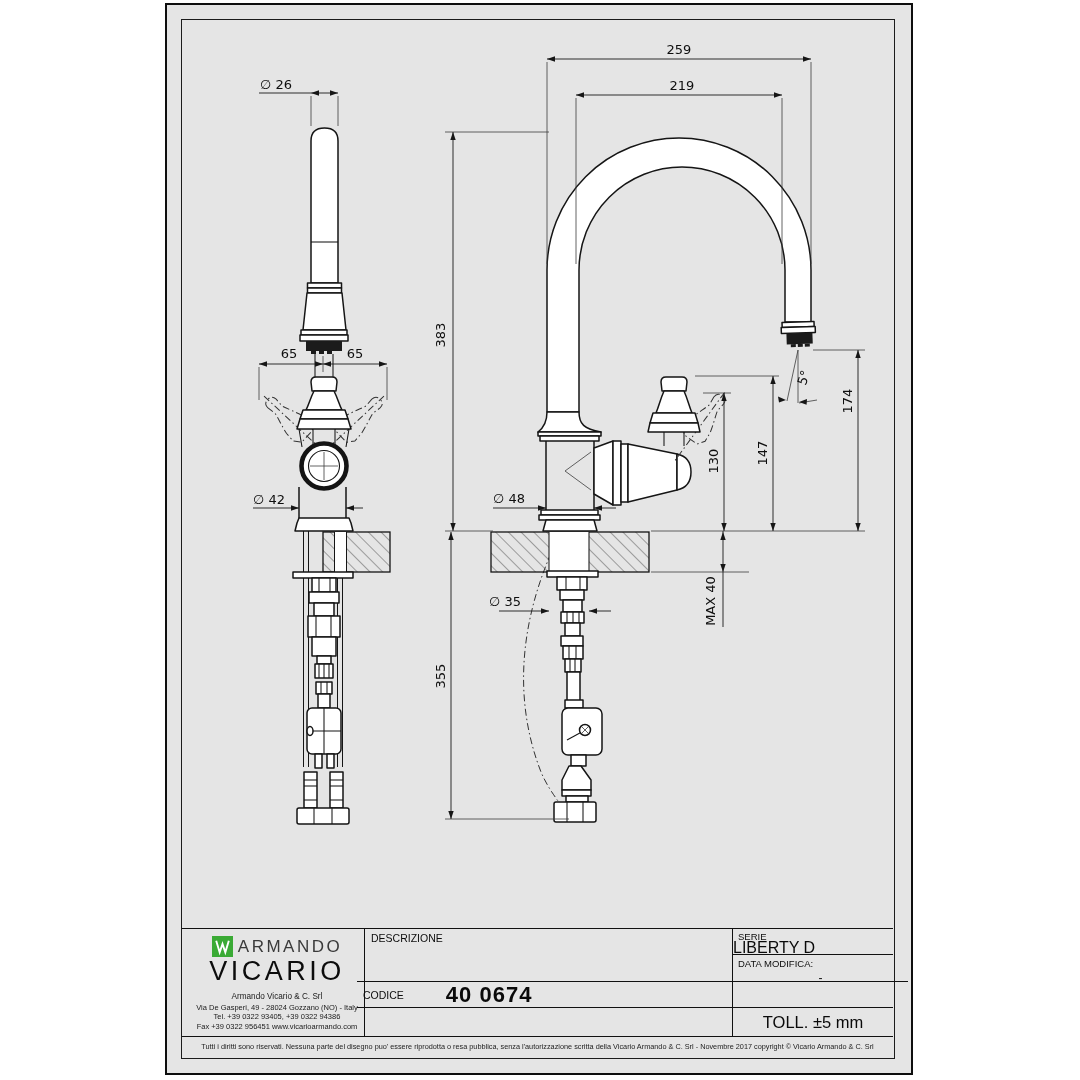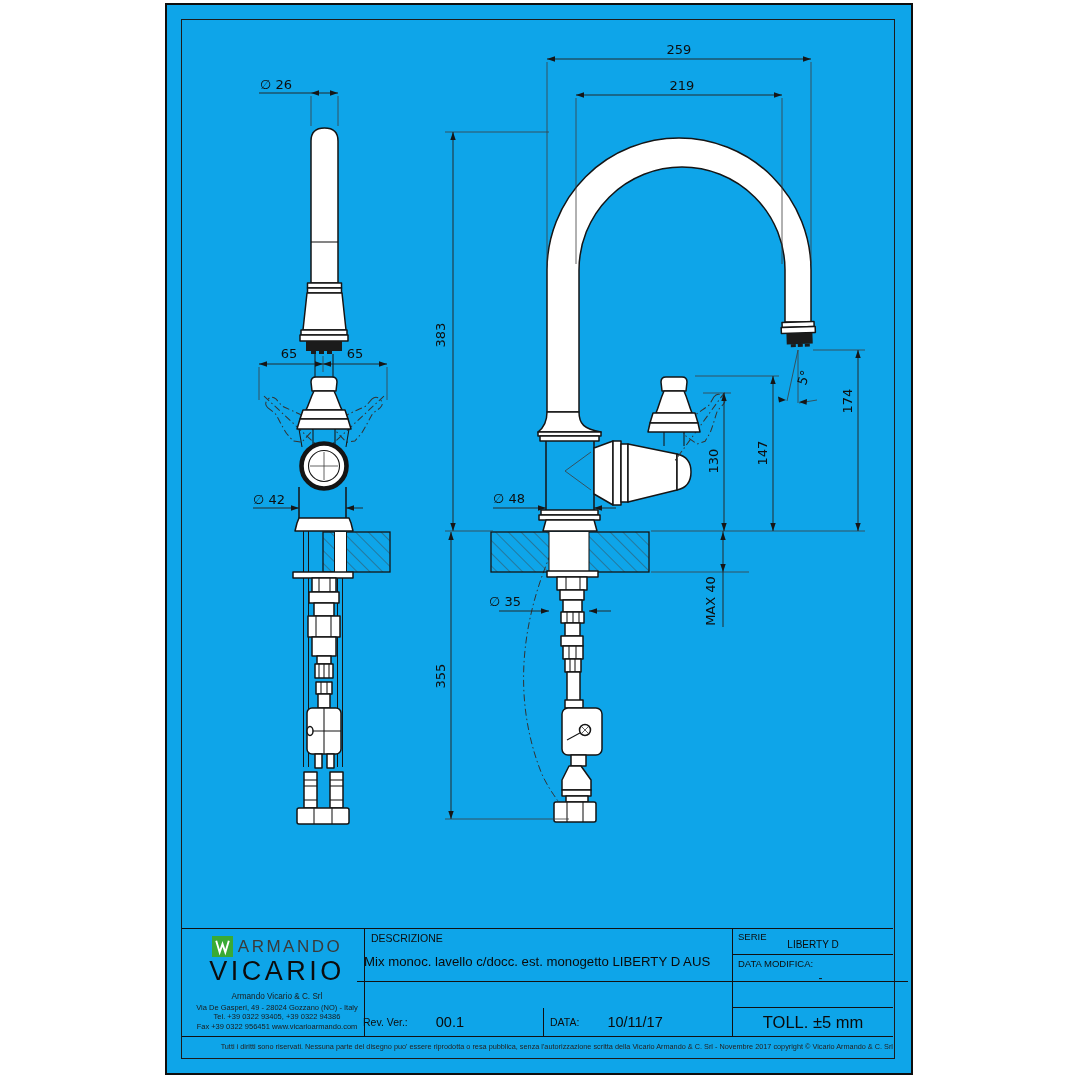--- a/index.html
+++ b/index.html
@@ -1,19 +1,19 @@
 <!DOCTYPE html>
 <html><head>
 <meta charset="utf-8">
 <style>
   html,body{margin:0;padding:0;background:#ffffff;width:1080px;height:1080px;
     font-family:"Liberation Sans",sans-serif;color:#111;}
   #stage{position:relative;width:1080px;height:1080px;background:#fff;overflow:hidden;}
   .sheet{position:absolute;left:165px;top:3px;width:748px;height:1072px;
-    border:2.5px solid #0e0e0e;background:#0ea5e9;box-sizing:border-box;}
+    border:2.5px solid #0e0e0e;background:#e5e5e5;box-sizing:border-box;}
   .inner{position:absolute;left:14px;top:14px;width:714px;height:1040px;
     border:1.4px solid #1c1c1c;box-sizing:border-box;}
   .drawing-svg{position:absolute;left:0;top:0;}
   
   .tb{position:absolute;left:0;top:908px;width:711px;height:129px;border-top:1.4px solid #111;}
   .cell{position:absolute;box-sizing:border-box;}
   .b-r{border-right:1.3px solid #111;} .b-b{border-bottom:1.3px solid #111;}
   .b-l{border-left:1.3px solid #111;} .b-t{border-top:1.3px solid #111;}
   .lbl{font-size:10.5px;color:#0d0d0d;}
   .lbl-sm{font-size:9.5px;color:#0d0d0d;}
@@ -25,21 +25,21 @@
   .addr .co{font-size:8.2px;}
   .descr-cell .val{font-size:13.2px;margin:10px 0 0 7px;color:#0a0a0a;}
   .descr-cell .lbl{display:block;margin:3px 0 0 6px;padding-left:8px;}
   .codice-cell{display:flex;align-items:center;}
   .codice-cell .lbl{margin-left:6px;}
   .codice-big{font-size:22px;font-weight:600;margin-left:42px;letter-spacing:1px;color:#0a0a0a;}
   .rev-cell,.data-cell{display:flex;align-items:center;}
   .rev-cell .lbl,.data-cell .lbl{margin-left:6px;}
   .midval{font-size:14.5px;margin-left:28px;color:#0a0a0a;}
   .serie-cell .lbl-sm{display:block;margin:2px 0 0 5px;}
-  .serie-val{display:block;text-align:center;font-size:10px;margin-top:-3px;color:#0a0a0a;}
+  .serie-val{display:block;text-align:left;font-size:16px;margin-top:-3px;color:#0a0a0a;}
   .datamod-cell .lbl-sm{display:block;margin:3px 0 0 5px;}
   .datamod-val{display:block;text-align:center;font-size:12px;margin-top:2px;}
   .toll-cell{display:flex;align-items:center;justify-content:center;font-size:16.5px;color:#0a0a0a;}
   .disc-cell{font-size:7.3px;text-align:center;line-height:20px;white-space:nowrap;overflow:hidden;color:#222;}
   
   .o{stroke:#151515;stroke-width:1.5px;fill:none;stroke-linejoin:round;}
   .of{stroke:#151515;stroke-width:1.5px;fill:#fff;stroke-linejoin:round;}
   .o2{stroke:#151515;stroke-width:1.05px;fill:none;}
   .t{stroke:#3c3c3c;stroke-width:0.8px;fill:none;}
   .d{stroke:#242424;stroke-width:0.95px;fill:none;}
@@ -365,48 +365,43 @@
           <div class="addr">
             <div class="co">Armando Vicario &amp; C. Srl</div>
             <div>Via De Gasperi, 49 - 28024 Gozzano (NO) - Italy</div>
             <div>Tel. +39 0322 93405, +39 0322 94386</div>
             <div>Fax +39 0322 956451 www.vicarioarmando.com</div>
           </div>
         </div>
 
         <div class="cell descr-cell b-b" style="left:175px;top:0;width:375px;height:53px;">
           <span class="lbl">DESCRIZIONE</span>
-          <div class="val">Mix monoc. lavello c/docc. est. monogetto LIBERTY D AUS</div>
-        </div>
-
-
-        <div class="cell rev-cell b-r" style="left:175px;top:79px;width:187px;height:28px;">
-          <span class="lbl">Rev. Ver.:</span>
-          <span class="midval">00.1</span>
-        </div>
-
-        <div class="cell data-cell" style="left:362px;top:79px;width:188px;height:28px;">
-          <span class="lbl">DATA:</span>
-          <span class="midval">10/11/17</span>
-        </div>
+        </div>
+
+        <div class="cell codice-cell b-b" style="left:175px;top:53px;width:375px;height:26px;">
+          <span class="lbl">CODICE</span>
+          <span class="codice-big">40 0674</span>
+        </div>
+
+
 
         <div class="cell serie-cell b-l b-b" style="left:550px;top:0;width:161px;height:26px;">
           <span class="lbl-sm">SERIE</span>
           <span class="serie-val">LIBERTY D</span>
         </div>
 
         <div class="cell datamod-cell b-l b-b" style="left:550px;top:26px;width:176px;height:27px;">
           <span class="lbl-sm">DATA MODIFICA:</span>
           <span class="datamod-val">-</span>
         </div>
 
         <div class="cell b-l b-b" style="left:550px;top:53px;width:161px;height:26px;"></div>
 
         <div class="cell toll-cell b-l" style="left:550px;top:79px;width:161px;height:28px;">
           <span>TOLL. ±5 mm</span>
         </div>
 
-        <div class="cell disc-cell b-t" style="left:0;top:107px;width:711px;height:15px;text-align:right;">Tutti i diritti sono riservati. Nessuna parte del disegno puo' essere riprodotta o resa pubblica, senza l'autorizzazione scritta della Vicario Armando &amp; C. Srl - Novembre 2017 copyright © Vicario Armando &amp; C. Srl</div>
+        <div class="cell disc-cell b-t" style="left:0;top:107px;width:711px;height:15px;">Tutti i diritti sono riservati. Nessuna parte del disegno puo' essere riprodotta o resa pubblica, senza l'autorizzazione scritta della Vicario Armando &amp; C. Srl - Novembre 2017 copyright © Vicario Armando &amp; C. Srl</div>
       </div>
 
     </div>
   </div>
 </div>
 
 </body></html>

